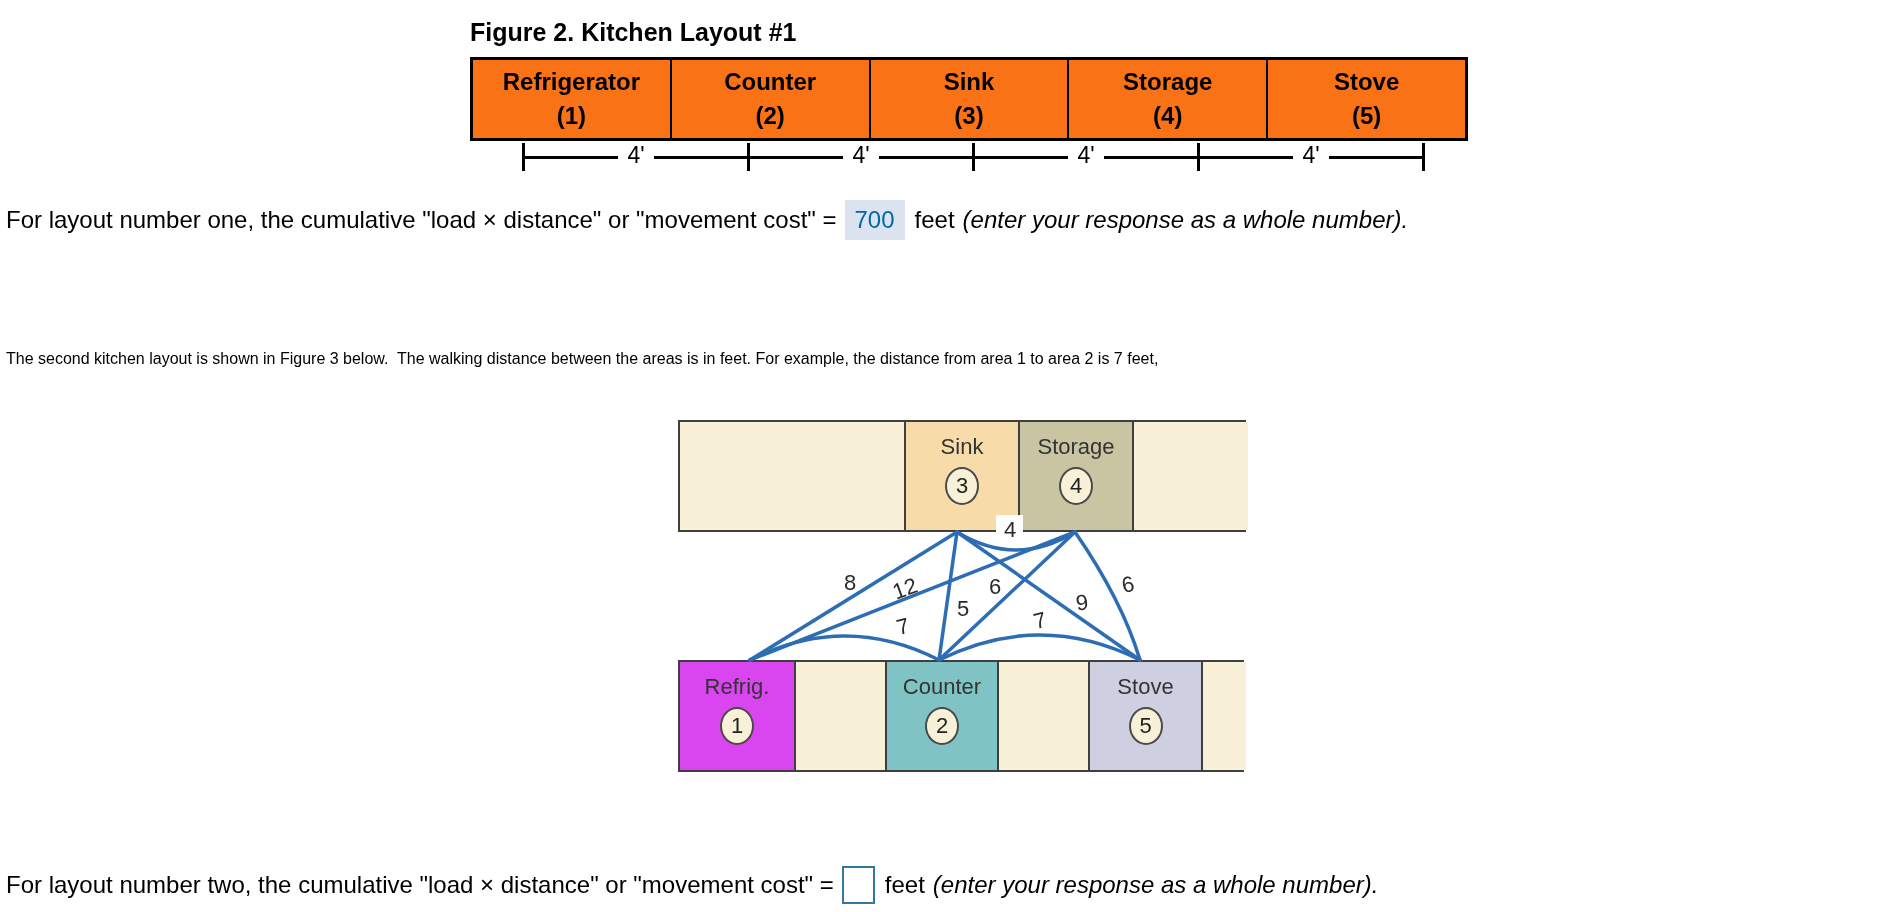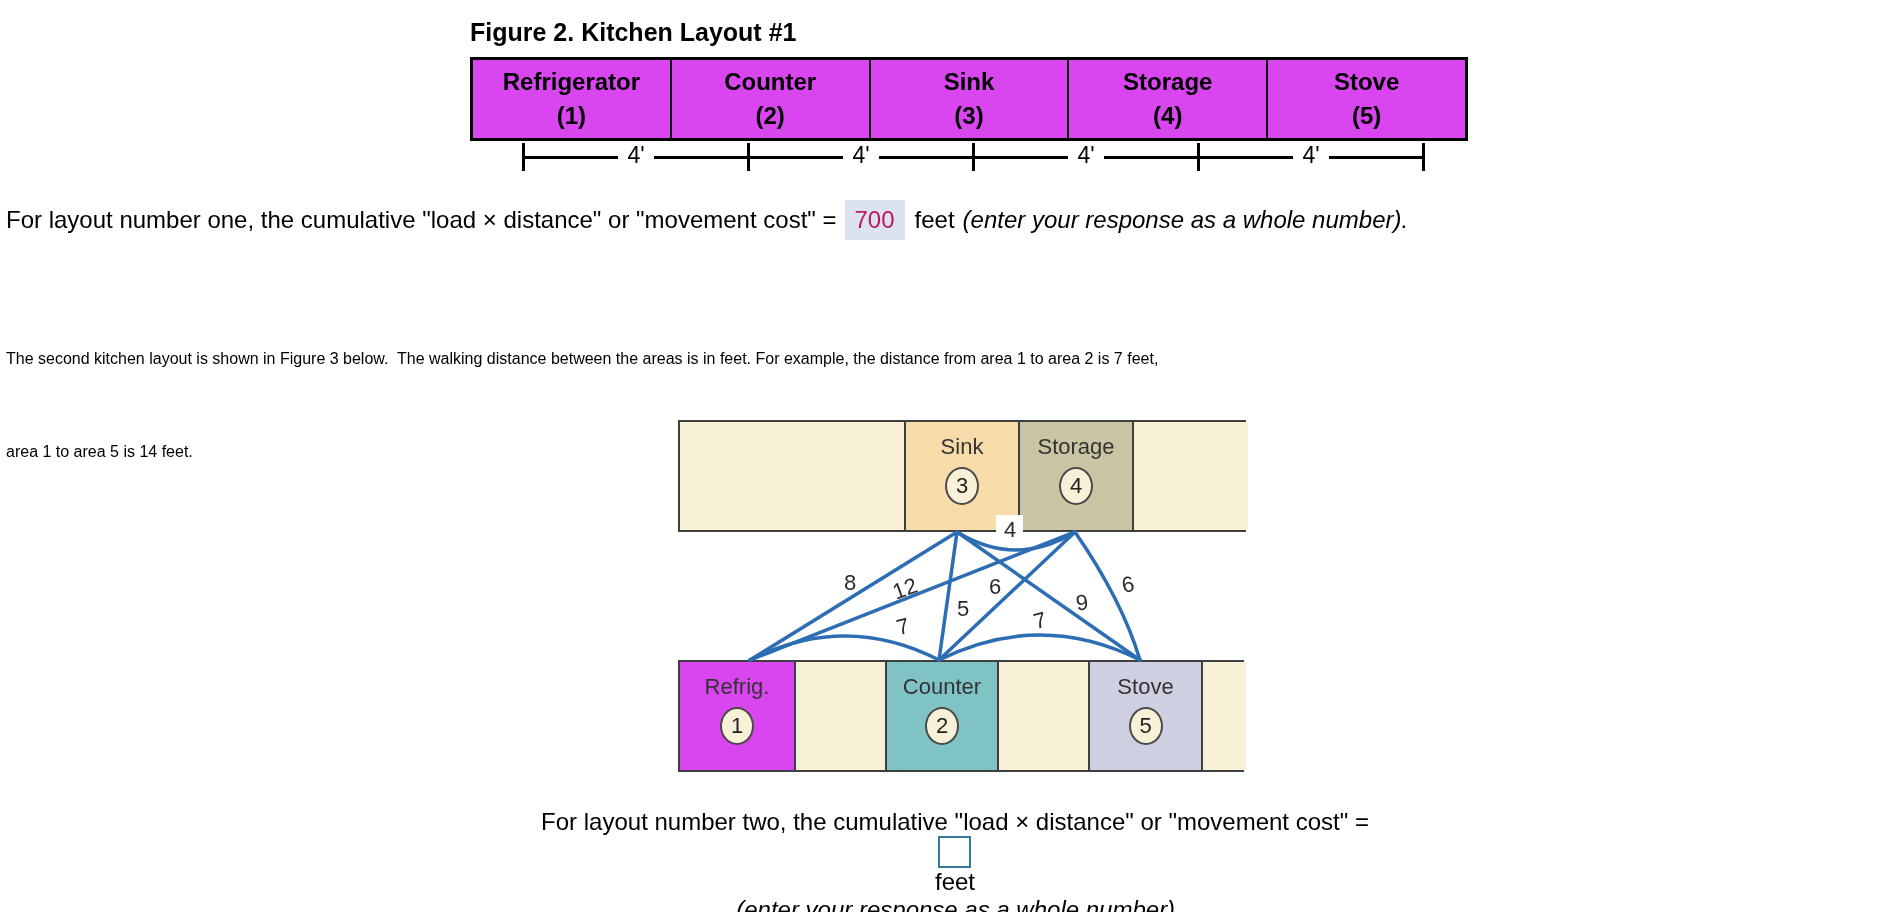--- a/index.html
+++ b/index.html
@@ -6,21 +6,21 @@
   html,body { background:#ffffff; }
   .page {
     position:relative; width:1616px; height:912px; background:#ffffff;
     font-family:"Liberation Sans", sans-serif; color:#000; overflow:hidden;
   }
   
   .fig-title { position:absolute; font-size:25px; font-weight:bold; color:#000; white-space:nowrap; }
   .fig2-title { left:470px; top:18px; }
   .fig2-table {
     position:absolute; left:470px; top:57px; width:998px; height:84px;
-    display:flex; border:3px solid #000; background:#d946ef;
+    display:flex; border:3px solid #000; background:#f97316;
   }
   .fig2-cell {
     flex:1; display:flex; flex-direction:column; align-items:center;
     padding-top:7px; border-left:2px solid #000;
   }
   .fig2-cell:first-child { border-left:none; }
   .fig2-cell .cell-name { font-size:24px; font-weight:bold; line-height:30px; }
   .fig2-cell .cell-num  { font-size:24px; font-weight:bold; line-height:30px; margin-top:4px; }
   .ruler {
     position:absolute; left:522px; top:142px; width:903px; height:30px;
@@ -29,25 +29,25 @@
   .ruler .tick { width:3px; height:28px; background:#000; flex:0 0 auto; }
   .ruler .seg { flex:1; display:flex; align-items:center; }
   .ruler .dash { flex:1; height:3px; background:#000; }
   .ruler .seg-label { font-size:23px; padding:0 9px; color:#000; transform:translateY(-2px); }
   
   .q-line {
     position:absolute; left:0; padding-left:6px; width:1904px; height:46px;
     display:flex; align-items:center; font-size:24px; white-space:pre;
   }
   .q1-line { top:197px; }
-  .q3-line { top:808px;flex-direction:column; }
+  .q3-line { top:862px; }
   .answer-highlight {
     display:inline-flex; align-items:center; justify-content:center;
     height:40px; padding:0 10px; margin:0 10px 0 8px;
-    background:#dce3f0; color:#be185d; font-size:24px;
+    background:#dce3f0; color:#0369a1; font-size:24px;
   }
   .answer-input {
     width:33px; height:38px; border:2px solid #34789c; background:#fff;
     margin:0 10px 0 8px; font-size:24px; text-align:center; outline:none;
     font-family:"Liberation Sans", sans-serif;
   }
   .note-italic { font-style:italic; margin-left:8px; }
   .para { position:absolute; left:6px; top:281px; font-size:16px; line-height:31px; white-space:pre-wrap; }
   
   .fig3-title { left:680px; top:368px; }
@@ -139,21 +139,20 @@
 
   <div class="q-line q1-line">
     <span>For layout number one, the cumulative "load × distance" or "movement cost" =</span>
     <span class="answer-highlight">700</span>
     <span>feet</span>
     <span class="note-italic">(enter your response as a whole number).</span>
   </div>
 
   <div class="para">
     <div>The second kitchen layout is shown in Figure 3 below.  The walking distance between the areas is in feet. For example, the distance from area 1 to area 2 is 7 feet,</div>
-    <div>area 1 to area 5 is 14 feet.</div>
   </div>
 
 
   <div class="bar fig3-top">
     <div class="sect sect-cream" style="width:224px;"></div>
     <div class="sect sect-sink" style="width:114px;">
       <span class="sect-label">Sink</span>
       <span class="node-circle">3</span>
     </div>
     <div class="sect sect-storage" style="width:114px;">

